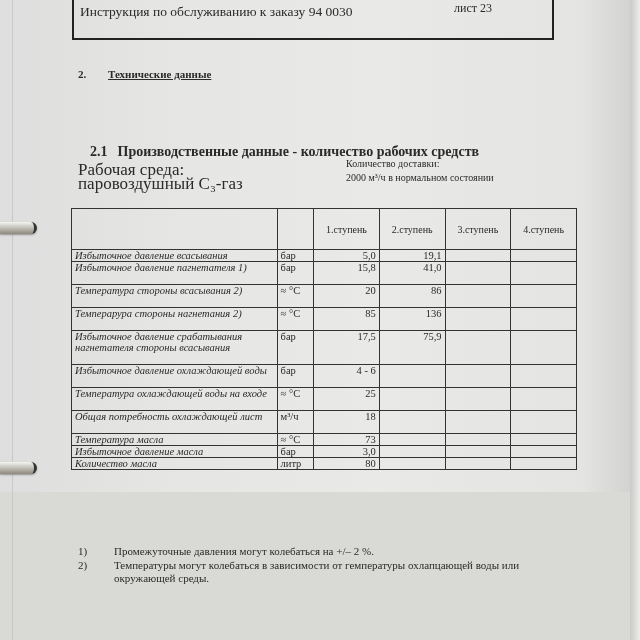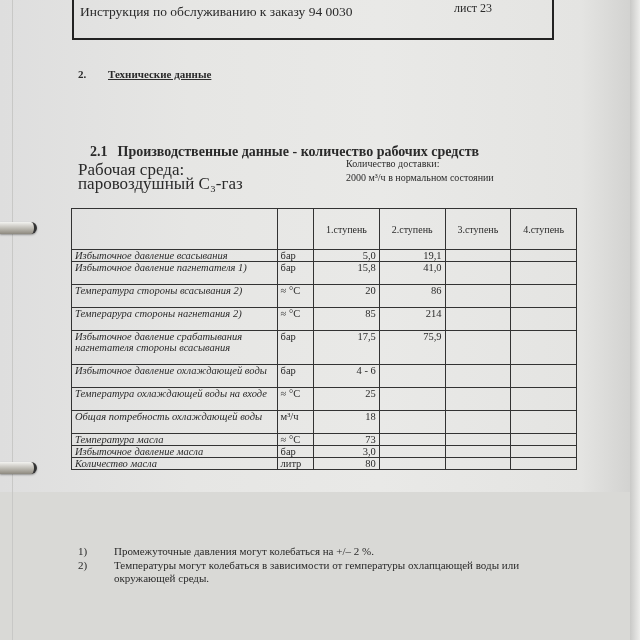--- a/index.html
+++ b/index.html
@@ -129,21 +129,21 @@
       <td class="unit">≈ °C</td>
       <td class="val">20</td>
       <td class="val">86</td>
       <td class="val"></td>
       <td class="val"></td>
     </tr>
     <tr class="r2">
       <td class="param">Темперарура стороны нагнетания 2)</td>
       <td class="unit">≈ °C</td>
       <td class="val">85</td>
-      <td class="val">214</td>
+      <td class="val">136</td>
       <td class="val"></td>
       <td class="val"></td>
     </tr>
     <tr class="r3">
       <td class="param">Избыточное давление срабатывания нагнетателя стороны всасывания</td>
       <td class="unit">бар</td>
       <td class="val">17,5</td>
       <td class="val">75,9</td>
       <td class="val"></td>
       <td class="val"></td>
@@ -158,21 +158,21 @@
     </tr>
     <tr class="r2">
       <td class="param">Температура охлаждающей воды на входе</td>
       <td class="unit">≈ °C</td>
       <td class="val">25</td>
       <td class="val"></td>
       <td class="val"></td>
       <td class="val"></td>
     </tr>
     <tr class="r2">
-      <td class="param">Общая потребность охлаждающей воды</td>
+      <td class="param">Общая потребность охлаждающей лист</td>
       <td class="unit">м³/ч</td>
       <td class="val">18</td>
       <td class="val"></td>
       <td class="val"></td>
       <td class="val"></td>
     </tr>
     <tr class="r1">
       <td class="param">Температура масла</td>
       <td class="unit">≈ °C</td>
       <td class="val">73</td>

